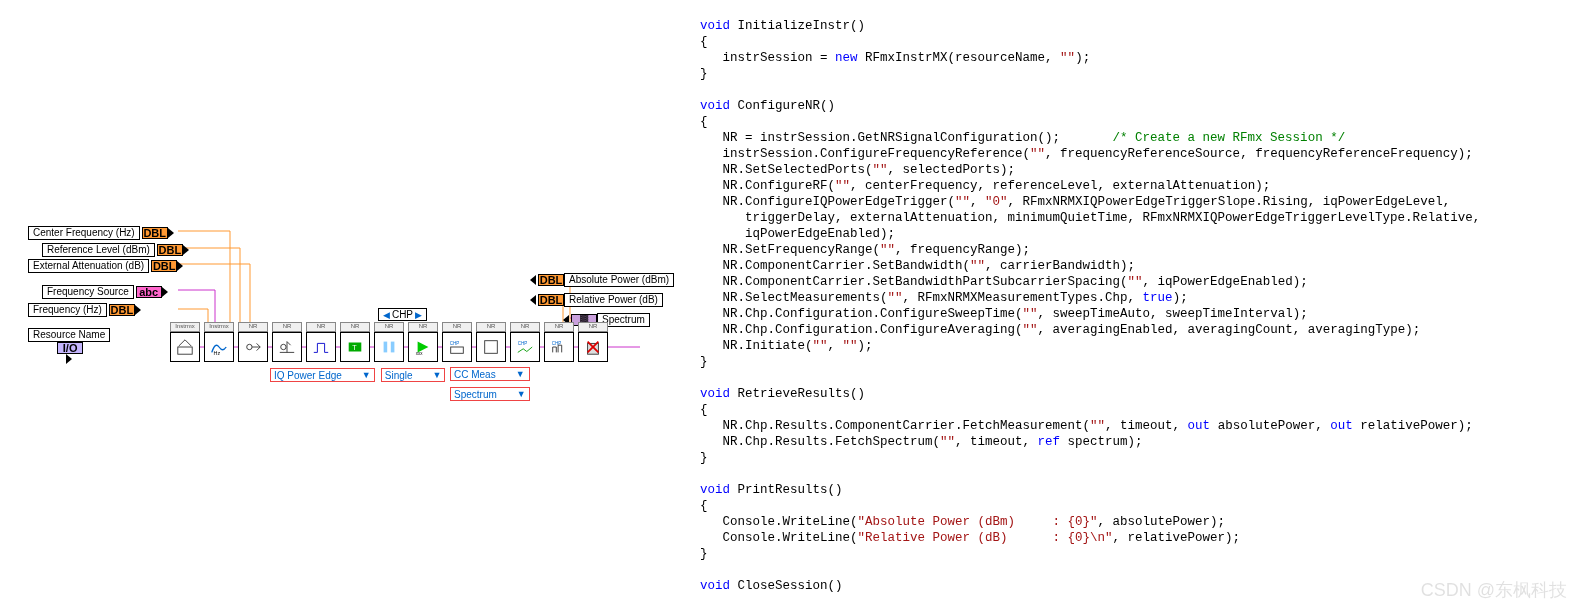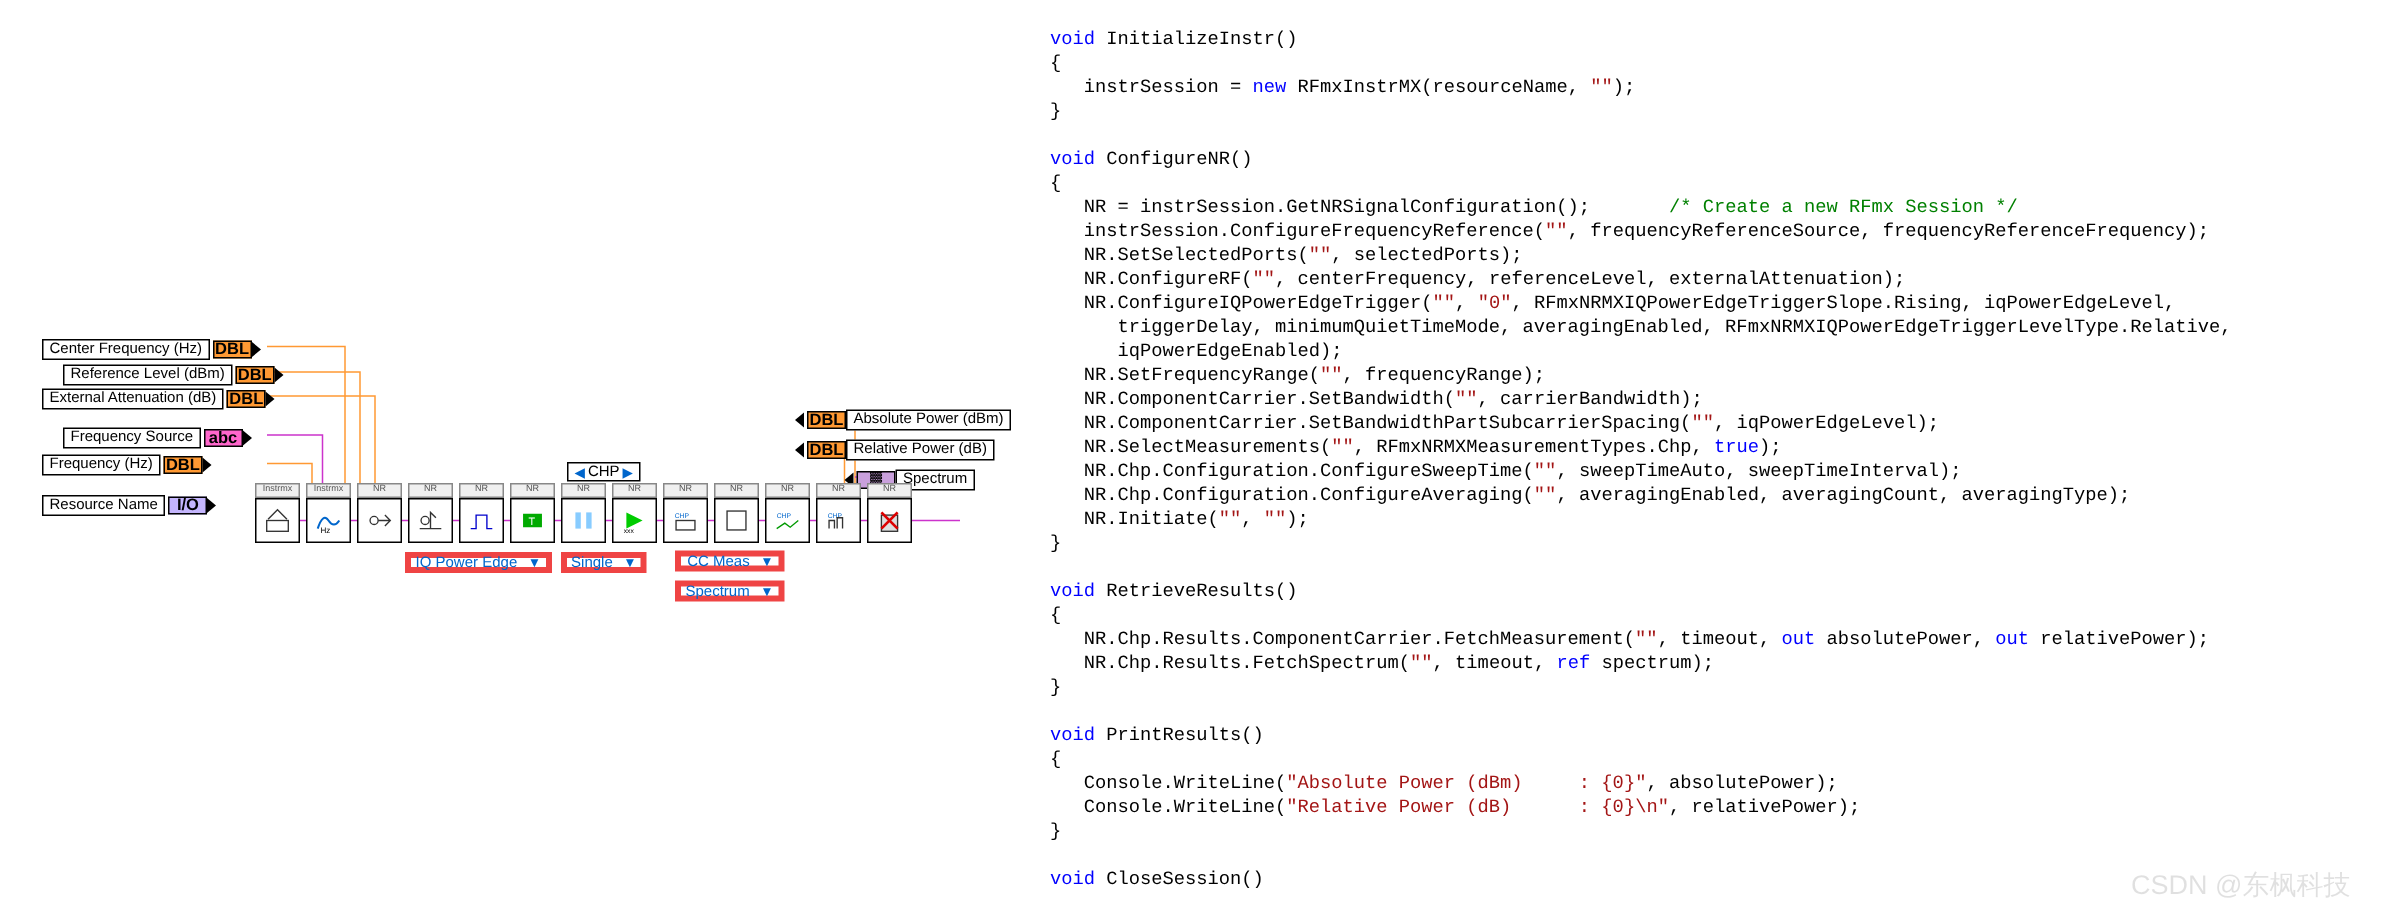--- a/index.html
+++ b/index.html
@@ -57,21 +57,21 @@
     font-size: 6px; text-align: center; border: 1px solid #888; background: #f0f0f0;
     color: #555;
   }
   .node svg { width: 18px; height: 18px; }
   .chp-label {
     position: absolute; left: 378px; top: 308px;
     border: 1px solid #000; padding: 0 4px; font-size: 10px; display:flex; align-items:center; gap:2px;
   }
   .chp-label .chev { color:#0066cc; font-size:9px; }
   .dropdown-row { position:absolute; display:flex; gap:6px; font-size:10px; }
-  .dd { border:4px solid #ef4444; color:#0066cc; padding:0 3px; display:flex; align-items:center; gap:7px; height:14px; background:#fff;justify-content:flex-end;}
+  .dd { border:1px solid #ef4444; color:#0066cc; padding:0 3px; display:flex; align-items:center; gap:20px; height:14px; background:#fff;}
   .dd .chev{ font-size:9px; }
 
   
   svg.wires { position:absolute; left:0; top:0; width:680px; height:610px; pointer-events:none; }
   .w-o { stroke:#ff9933; stroke-width:1; fill:none; }
   .w-p { stroke:#cc33cc; stroke-width:1; fill:none; }
   .w-g { stroke:#1aa31a; stroke-width:1; fill:none; }
 
   .watermark {
     position: absolute; right: 20px; bottom: 8px;
@@ -115,21 +115,21 @@
   <div class="term-row" style="left:28px; top:283px;margin-left:14px;">
     <span class="term-label">Frequency Source</span>
     <span class="term-tag abc">abc</span>
     <span class="tri tri-r"></span>
   </div>
   <div class="term-row" style="left:28px; top:301px;justify-content:space-between;">
     <span class="term-label">Frequency (Hz)</span>
     <span class="term-tag dbl">DBL</span>
     <span class="tri tri-r"></span>
   </div>
-  <div class="term-row" style="left:28px; top:328px;">
+  <div class="term-row" style="left:28px; top:328px;flex-direction:column;">
     <span class="term-label">Resource Name</span>
     <span class="term-tag io">I/O</span>
     <span class="tri tri-r"></span>
   </div>
 
   <div class="term-row" style="left:530px; top:271px; flex-direction:row-reverse;">
     <span class="term-label">Absolute Power (dBm)</span>
     <span class="term-tag dbl">DBL</span>
     <span class="tri tri-l"></span>
   </div>
@@ -269,25 +269,25 @@
    <span>instrSession = </span><span class="kw">new</span><span> RFmxInstrMX(resourceName, </span><span class="st">""</span><span>);</span>
 <span>}</span>
 
 <span class="kw">void</span> <span>ConfigureNR</span><span>()</span>
 <span>{</span>
    <span>NR = instrSession.GetNRSignalConfiguration();</span>       <span class="cm">/* Create a new RFmx Session */</span>
    <span>instrSession.ConfigureFrequencyReference(</span><span class="st">""</span><span>, frequencyReferenceSource, frequencyReferenceFrequency);</span>
    <span>NR.SetSelectedPorts(</span><span class="st">""</span><span>, selectedPorts);</span>
    <span>NR.ConfigureRF(</span><span class="st">""</span><span>, centerFrequency, referenceLevel, externalAttenuation);</span>
    <span>NR.ConfigureIQPowerEdgeTrigger(</span><span class="st">""</span><span>, </span><span class="st">"0"</span><span>, RFmxNRMXIQPowerEdgeTriggerSlope.Rising, iqPowerEdgeLevel,</span>
-      <span>triggerDelay, minimumQuietTimeMode, averagingEnabled, RFmxNRMXIQPowerEdgeTriggerLevelType.Relative,</span>
+      <span>triggerDelay, externalAttenuation, minimumQuietTime, RFmxNRMXIQPowerEdgeTriggerLevelType.Relative,</span>
       <span>iqPowerEdgeEnabled);</span>
    <span>NR.SetFrequencyRange(</span><span class="st">""</span><span>, frequencyRange);</span>
    <span>NR.ComponentCarrier.SetBandwidth(</span><span class="st">""</span><span>, carrierBandwidth);</span>
-   <span>NR.ComponentCarrier.SetBandwidthPartSubcarrierSpacing(</span><span class="st">""</span><span>, iqPowerEdgeLevel);</span>
+   <span>NR.ComponentCarrier.SetBandwidthPartSubcarrierSpacing(</span><span class="st">""</span><span>, iqPowerEdgeEnabled);</span>
    <span>NR.SelectMeasurements(</span><span class="st">""</span><span>, RFmxNRMXMeasurementTypes.Chp, </span><span class="kw">true</span><span>);</span>
    <span>NR.Chp.Configuration.ConfigureSweepTime(</span><span class="st">""</span><span>, sweepTimeAuto, sweepTimeInterval);</span>
    <span>NR.Chp.Configuration.ConfigureAveraging(</span><span class="st">""</span><span>, averagingEnabled, averagingCount, averagingType);</span>
    <span>NR.Initiate(</span><span class="st">""</span>, <span class="st">""</span><span>);</span>
 <span>}</span>
 
 <span class="kw">void</span> <span>RetrieveResults</span><span>()</span>
 <span>{</span>
    <span>NR.Chp.Results.ComponentCarrier.FetchMeasurement(</span><span class="st">""</span><span>, timeout, </span><span class="kw">out</span><span> absolutePower, </span><span class="kw">out</span><span> relativePower);</span>
    <span>NR.Chp.Results.FetchSpectrum(</span><span class="st">""</span><span>, timeout, </span><span class="kw">ref</span><span> spectrum);</span>

